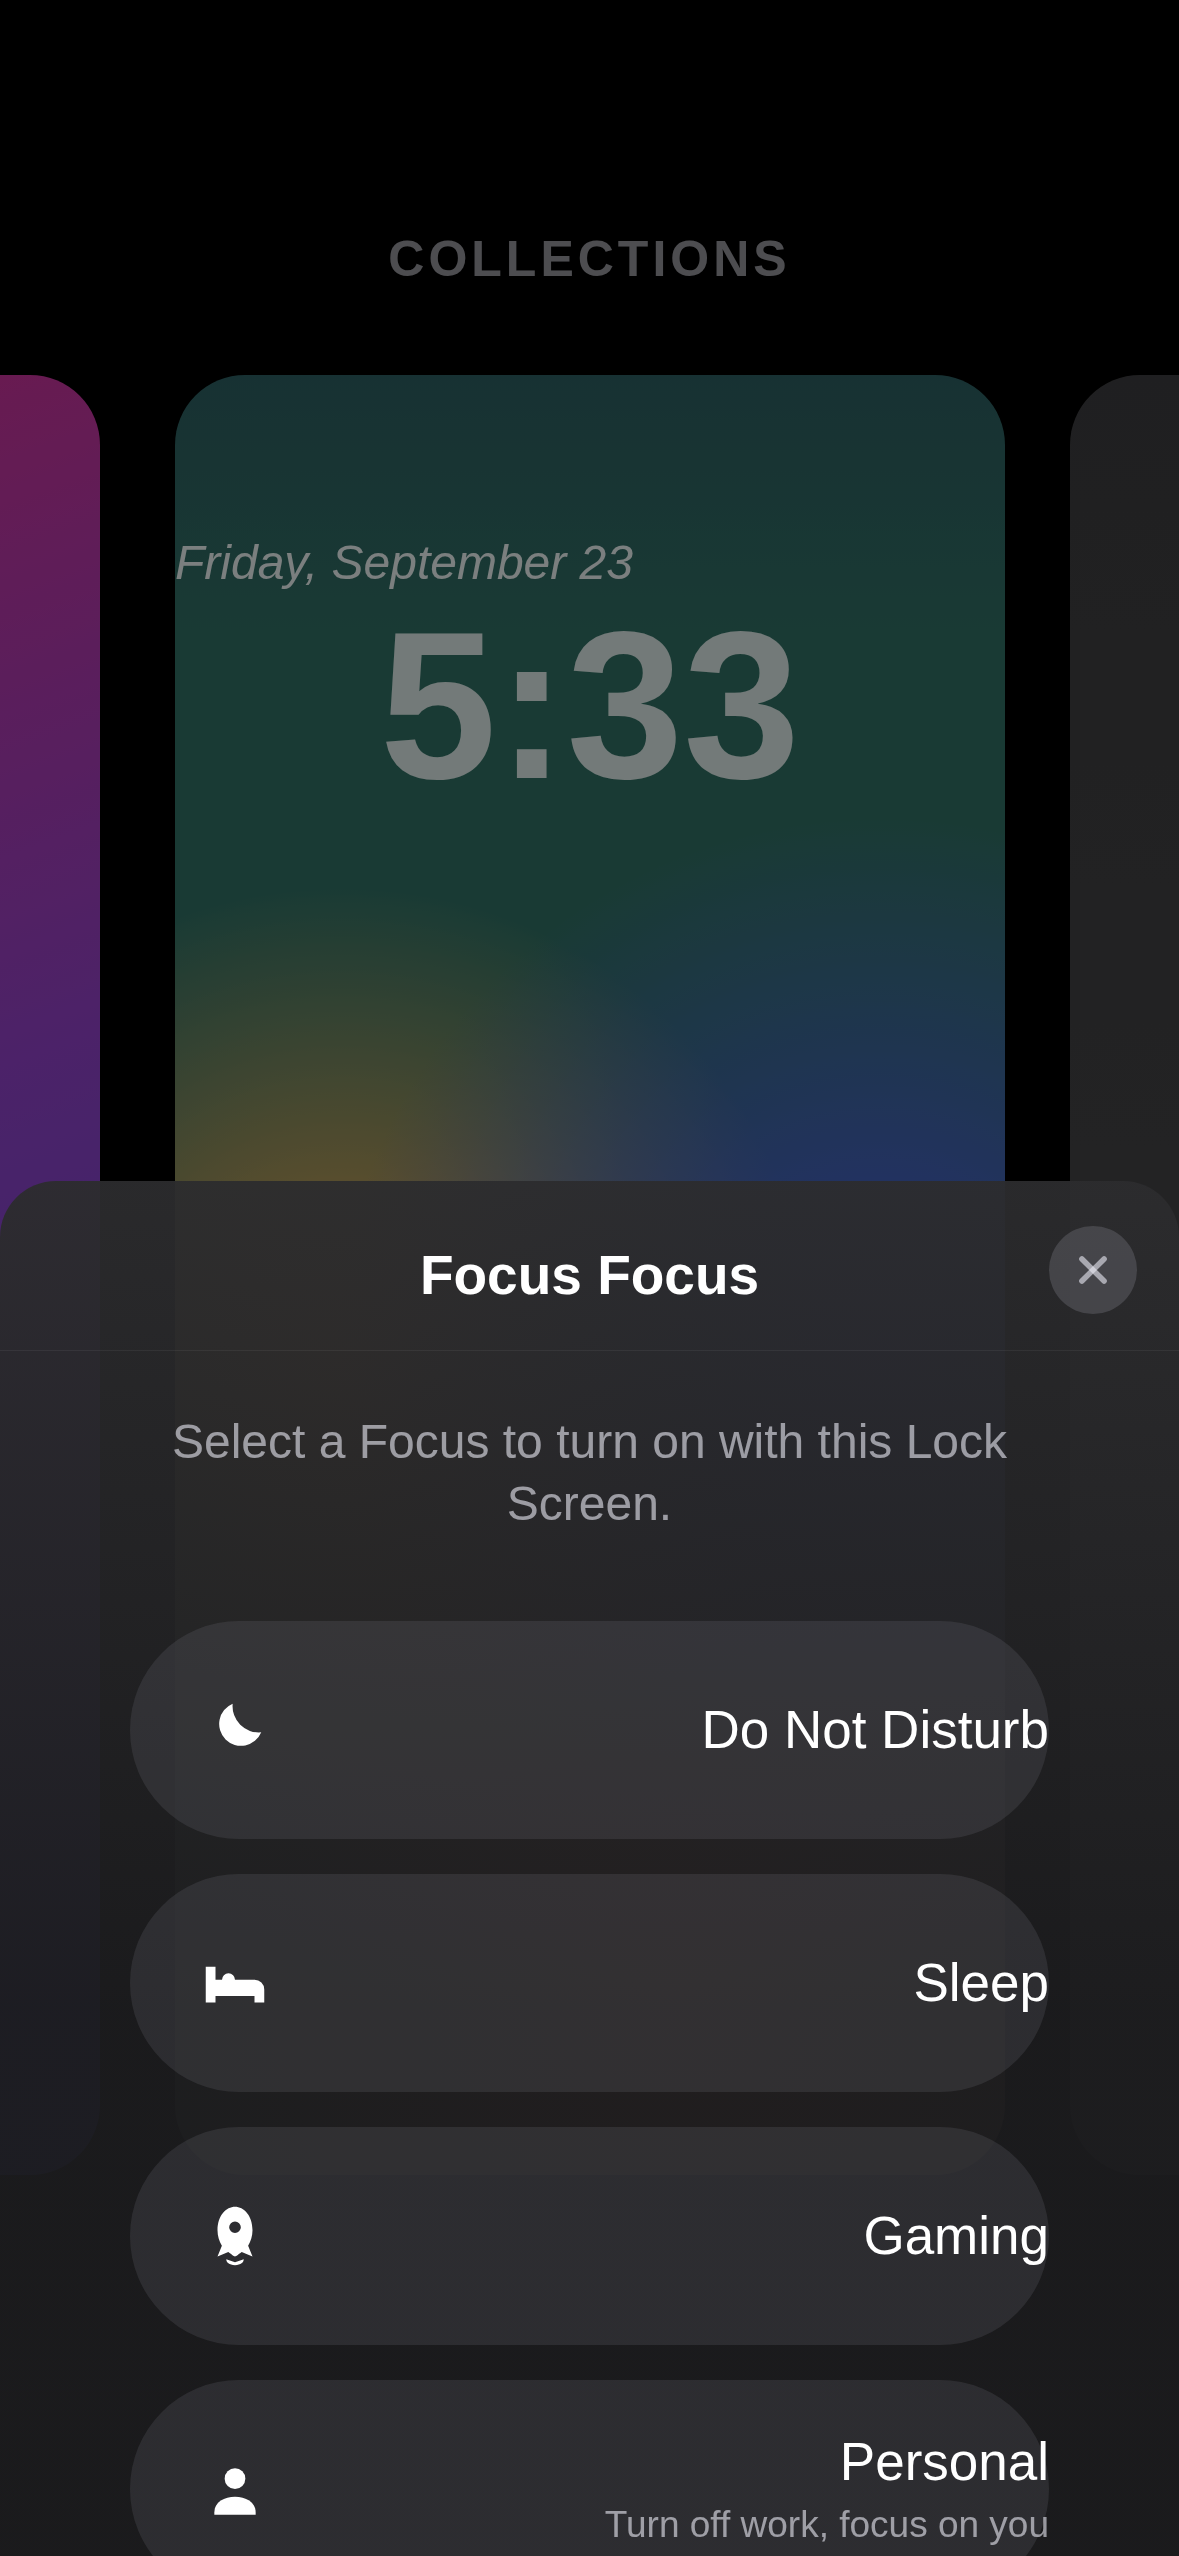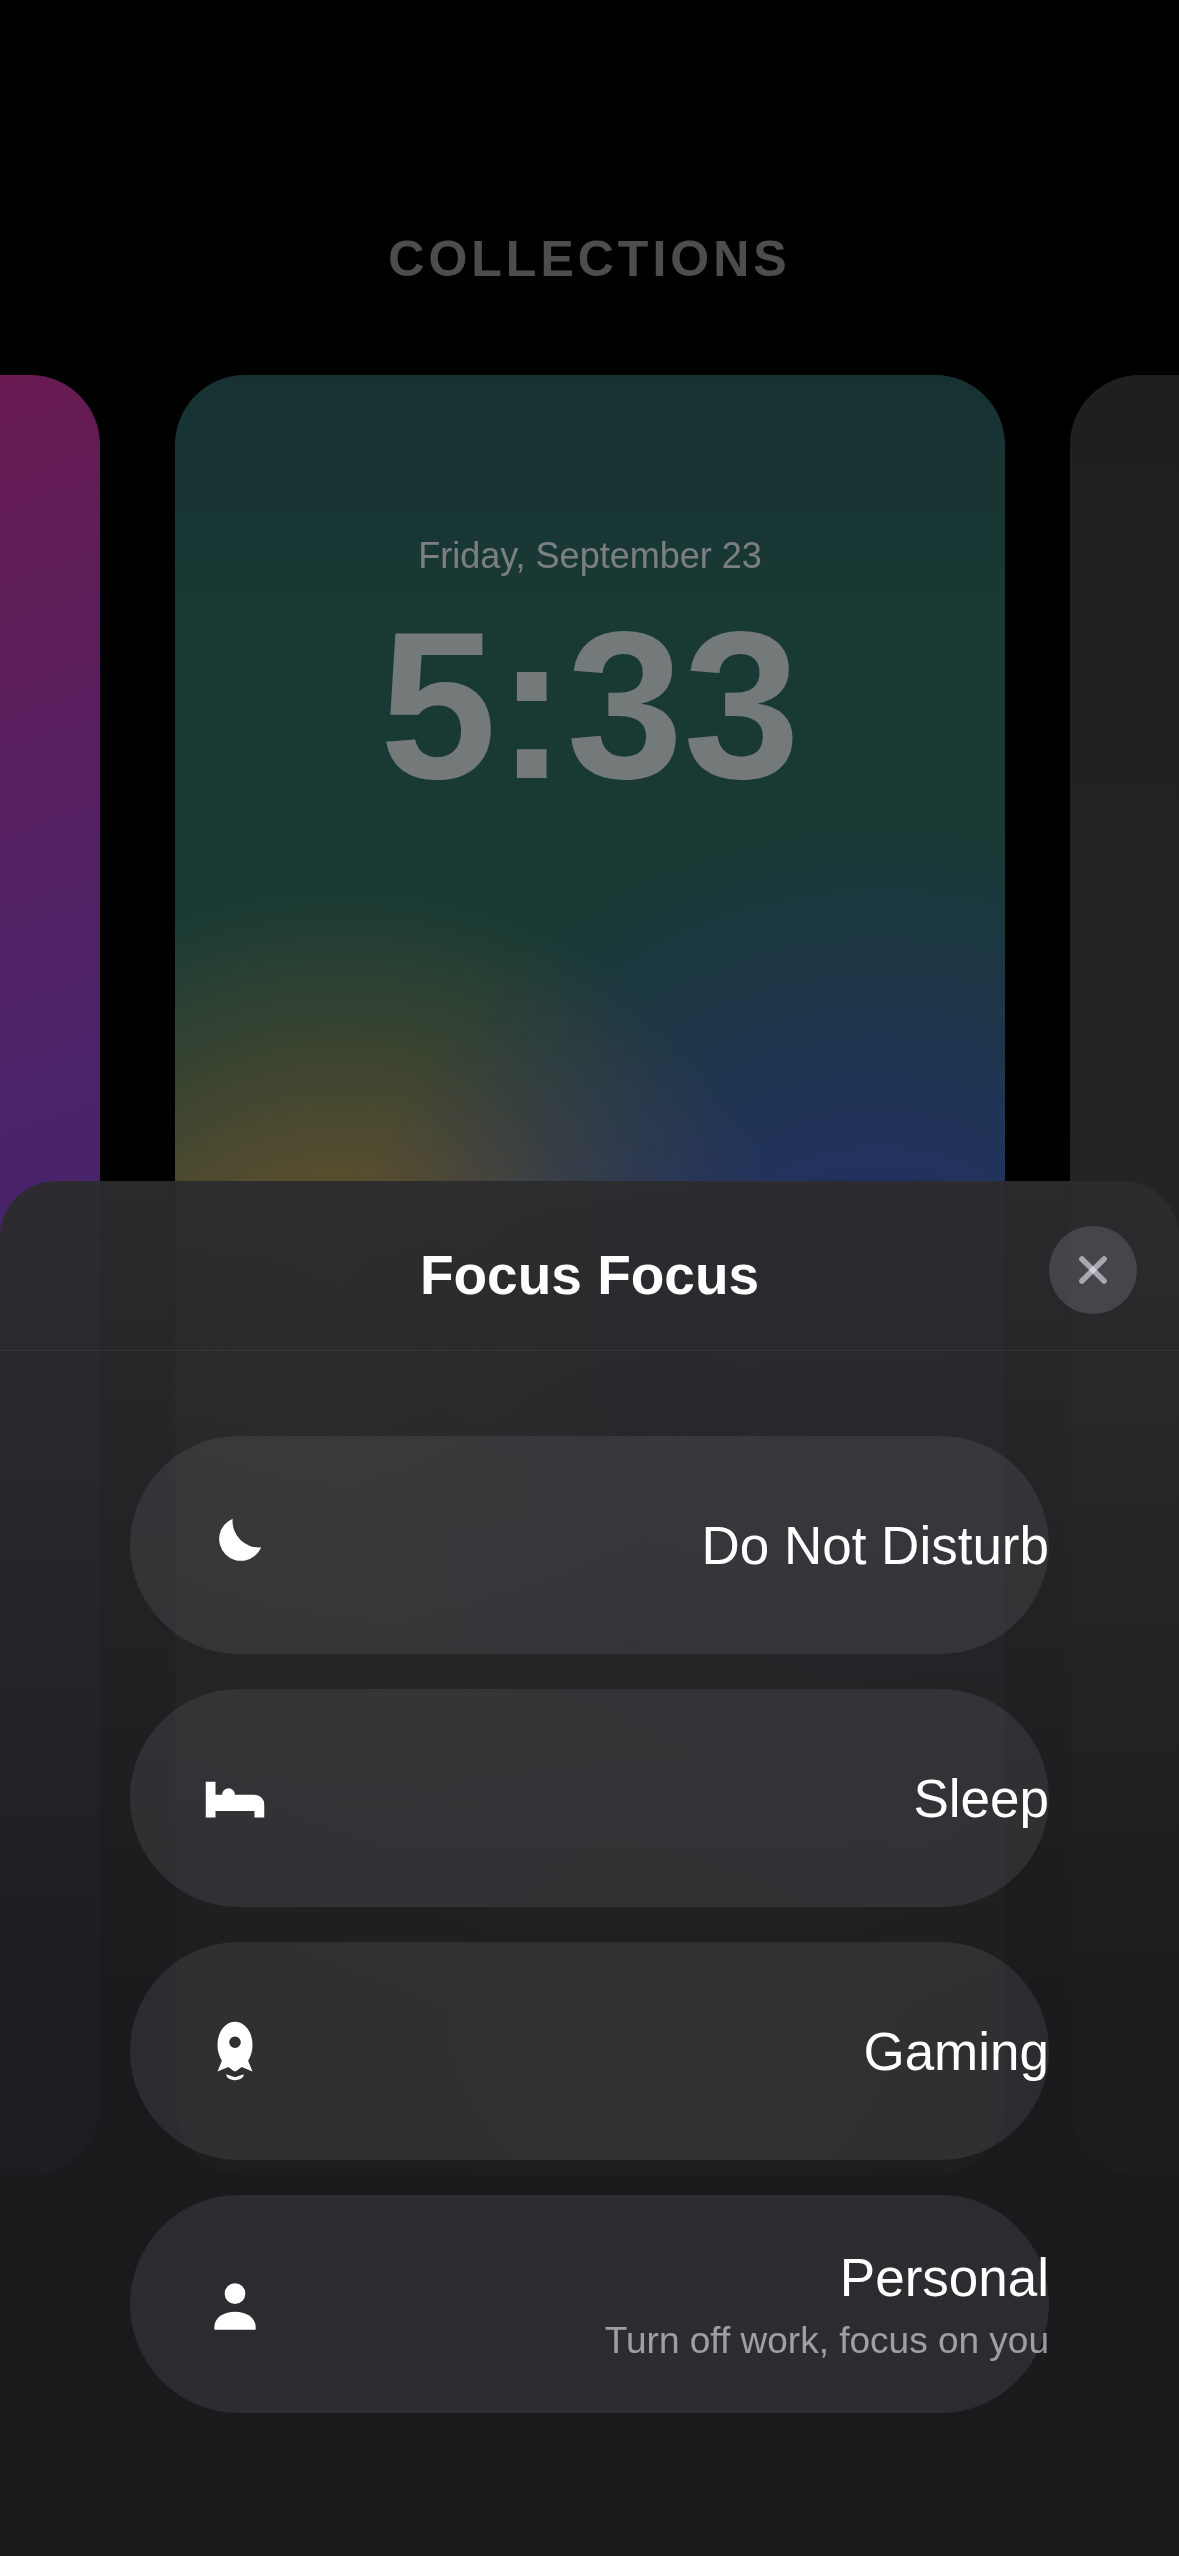--- a/index.html
+++ b/index.html
@@ -61,24 +61,24 @@
       radial-gradient(circle at 85% 55%, #4754d8 0%, rgba(71,84,216,0) 45%),
       radial-gradient(circle at 20% 55%, #e6a24d 0%, rgba(230,162,77,0) 40%),
       radial-gradient(circle at 60% 90%, #e06a4a 0%, rgba(224,106,74,0) 40%),
       linear-gradient(180deg, #2b5a5d 0%, #2f6b60 15%, #2f6b60 100%);
   }
   .card.center .date {
     position: absolute;
     top: 160px;
     left: 0;
     width: 100%;
-    text-align: center;
     color: rgba(255,255,255,0.85);
-    font-size: 36px;
+    font-size: 48px;
     font-weight: 500;
+    font-style: italic;
   }
   .card.center .time {
     position: absolute;
     top: 226px;
     left: 0;
     width: 100%;
     text-align: center;
     color: rgba(255,255,255,0.78);
     font-size: 210px;
     font-weight: 600;
@@ -218,20 +218,21 @@
     <div class="close-btn">
       <span>
         <svg width="38" height="38" viewBox="0 0 24 24" fill="none" stroke="rgba(235,235,245,0.6)" stroke-width="3.5" stroke-linecap="round">
           <line x1="5" y1="5" x2="19" y2="19"></line>
           <line x1="19" y1="5" x2="5" y2="19"></line>
         </svg>
       </span>
     </div>
   </div>
 
+  <div class="sheet-subtitle">Select a Focus to turn on with this Lock Screen.</div>
 
   <div class="options">
 
     <div class="option">
       <div class="icon-wrap">
         <svg width="70" height="70" viewBox="0 0 24 24" fill="#fff">
           <path d="M21 12.8A9 9 0 0 1 11.2 3 7.5 7.5 0 1 0 21 12.8z"></path>
         </svg>
       </div>
       <div class="labels">

